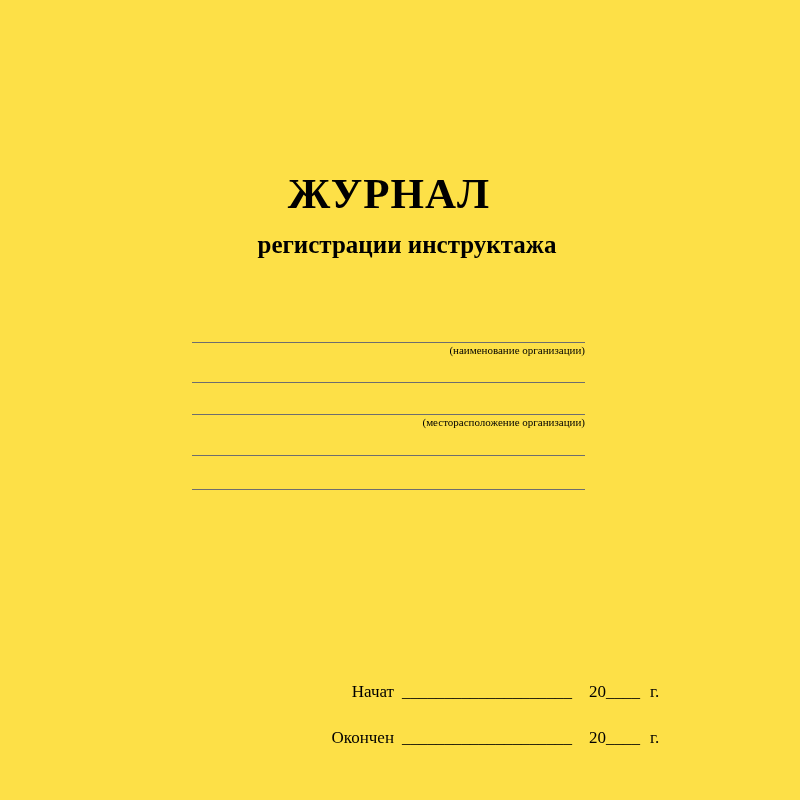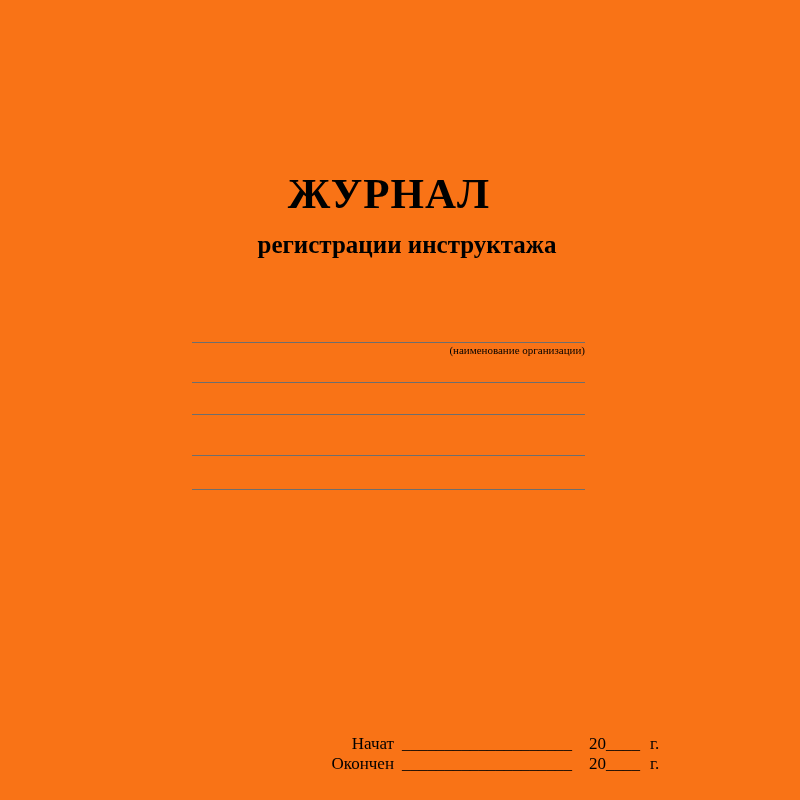--- a/index.html
+++ b/index.html
@@ -4,21 +4,21 @@
 <style>
   html, body {
     margin: 0;
     padding: 0;
     background: #ffffff;
   }
   .page {
     position: relative;
     width: 800px;
     height: 800px;
-    background: #f97316;
+    background: #fde047;
     font-family: "Liberation Serif", serif;
     color: #000000;
     overflow: hidden;
   }
   .title-block {
     position: absolute;
     top: 171px;
     left: 0;
     width: 778px;
     text-align: center;
@@ -60,22 +60,22 @@
   .caption-1 { top: 344px; }
   .caption-2 { top: 416px; }
   .date-row {
     position: absolute;
     left: 280px;
     width: 440px;
     font-size: 17px;
     line-height: 24px;
     white-space: nowrap;
   }
-  .date-row-1 { top: 732px; }
-  .date-row-2 { top: 752px; }
+  .date-row-1 { top: 680px; }
+  .date-row-2 { top: 726px; }
   .date-label {
     display: inline-block;
     width: 114px;
     text-align: right;
   }
   .blank-long { margin-left: 8px; }
   .year-prefix { margin-left: 17px; }
   .year-suffix { margin-left: 10px; }
 </style>
 </head>
@@ -89,20 +89,21 @@
       <div>регистрации инструктажа</div>
     </div>
   </div>
 
   <div class="rule rule-1"></div>
   <div class="caption caption-1">(наименование организации)</div>
 
   <div class="rule rule-2"></div>
 
   <div class="rule rule-3"></div>
+  <div class="caption caption-2">(месторасположение организации)</div>
 
   <div class="rule rule-4"></div>
   <div class="rule rule-5"></div>
 
   <div class="date-row date-row-1">
     <span class="date-label">Начат</span><span class="blank-long">____________________</span><span class="year-prefix">20</span><span>____</span><span class="year-suffix">г.</span>
   </div>
 
   <div class="date-row date-row-2">
     <span class="date-label">Окончен</span><span class="blank-long">____________________</span><span class="year-prefix">20</span><span>____</span><span class="year-suffix">г.</span>

